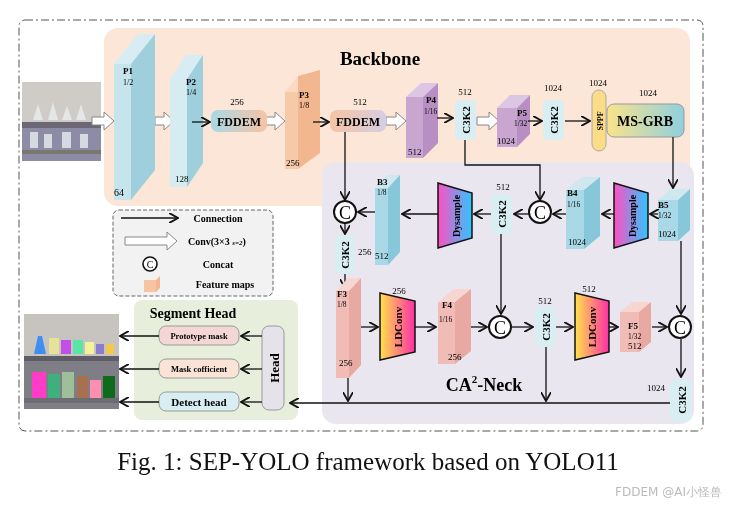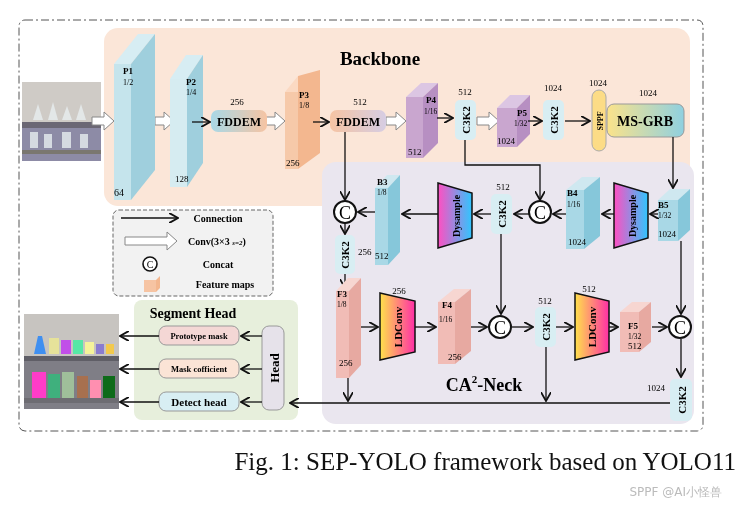--- a/index.html
+++ b/index.html
@@ -1,19 +1,19 @@
 <!DOCTYPE html>
 <html><head>
 <meta charset="utf-8">
 <style>
   html,body{margin:0;padding:0;background:#fff;}
   body{width:736px;height:506px;position:relative;overflow:hidden;font-family:"Liberation Serif",serif;}
   .abs{position:absolute;}
   svg text{font-family:"Liberation Serif",serif;}
-  .caption{position:absolute;left:0;width:736px;top:448px;text-align:right;font-size:25px;color:#111;font-family:"Liberation Serif",serif;}
+  .caption{position:absolute;left:0;width:736px;top:448px;text-align:center;font-size:25px;color:#111;font-family:"Liberation Serif",serif;}
   .watermark{position:absolute;right:14px;top:484px;font-size:12px;color:#bbb;font-family:"DejaVu Sans",sans-serif;}
 </style>
 </head>
 <body>
 
 <svg class="abs" style="left:0;top:0" width="736" height="506" viewBox="0 0 736 506">
   <defs>
     <linearGradient id="gFD1" x1="0" x2="1">
         <stop offset="0" stop-color="#a9d8e6"></stop>
         <stop offset="1" stop-color="#f6c4a3"></stop>
@@ -325,13 +325,13 @@
     <rect x="32" y="372" width="14" height="26" fill="#ff3cc8"></rect>
     <rect x="48" y="374" width="12" height="24" fill="#3fb07d"></rect>
     <rect x="62" y="372" width="12" height="26" fill="#9fbf9a"></rect>
     <rect x="77" y="376" width="11" height="22" fill="#a7704f"></rect>
     <rect x="90" y="380" width="11" height="18" fill="#ff8fb0"></rect>
     <rect x="103" y="376" width="12" height="22" fill="#0e6b1a"></rect>
   </g>
 </svg>
 
 <div class="caption">Fig. 1: SEP-YOLO framework based on YOLO11</div>
-<div class="watermark">SPPF @AI小怪兽</div>
+<div class="watermark">FDDEM @AI小怪兽</div>
 
 </body></html>

